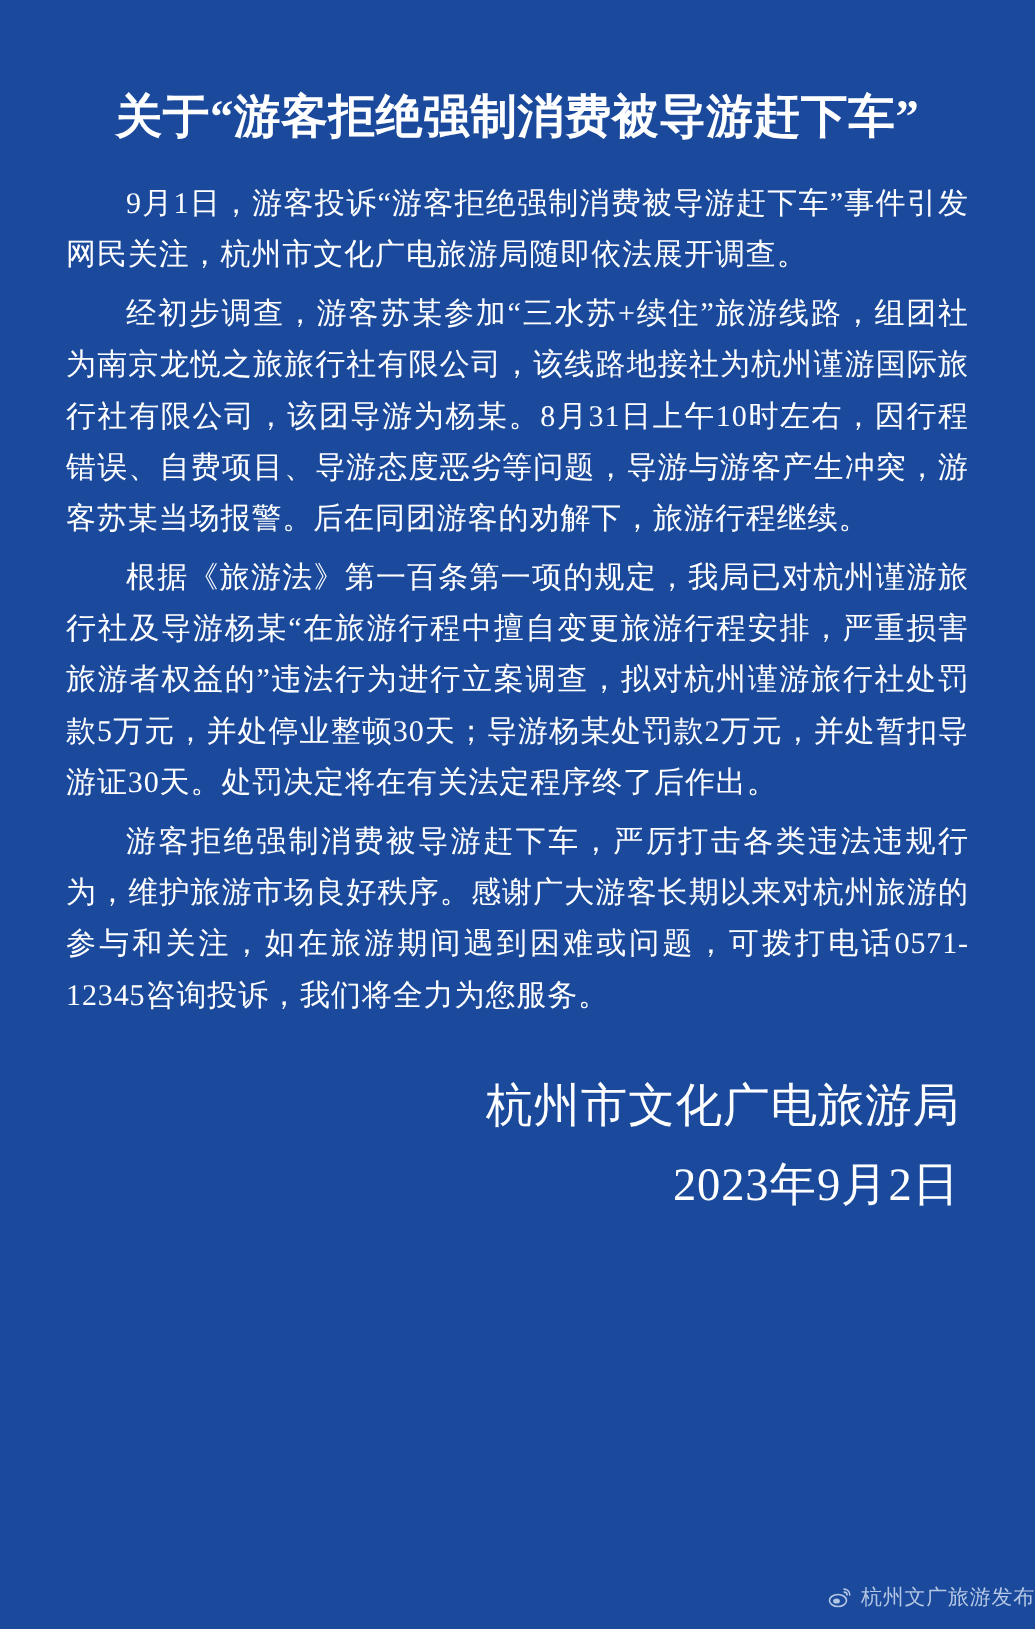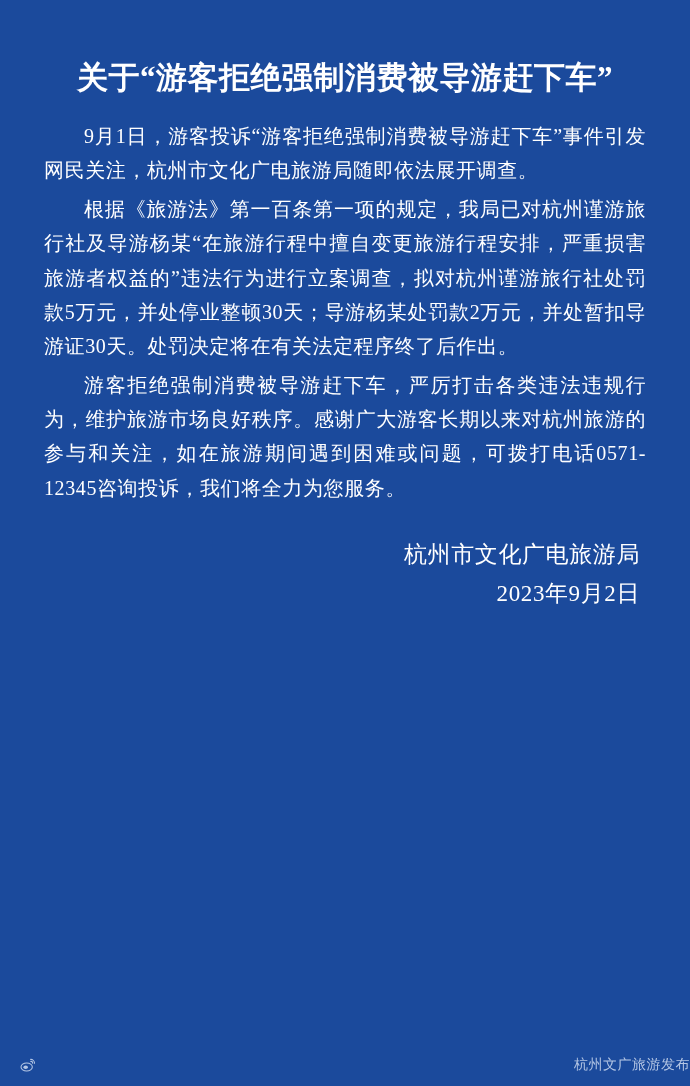--- a/index.html
+++ b/index.html
@@ -44,36 +44,36 @@
     text-align: justify;
     text-justify: inter-ideograph;
   }
   .para {
     margin: 0 0 4px 0;
     text-indent: 2em;
   }
   .signature {
     margin-top: 26px;
     text-align: right;
-    font-size: 23px;
+    font-size: 31px;
     line-height: 1.7;
     letter-spacing: 0.6px;
     padding-right: 6px;
   }
   .sig-line {
     display: block;
   }
   .footer {
     position: absolute;
     left: 0;
     right: 0;
     bottom: 12px;
     display: flex;
     align-items: center;
-    justify-content: space-between;
+    justify-content: flex-end;
     gap: 6px;
     font-family: "Liberation Sans", sans-serif;
     font-size: 14px;
     color: #cfdcf1;
     opacity: 0.85;
     padding-left: 20px;
   }
   .weibo-icon {
     width: 16px;
     height: 16px;
@@ -88,20 +88,21 @@
 <body>
 
 <div class="page">
 
   <h1 class="title">
     <span class="title-line">关于“游客拒绝强制消费被导游赶下车”</span>
   </h1>
 
   <div class="body-text">
     <p class="para">9月1日，游客投诉“游客拒绝强制消费被导游赶下车”事件引发网民关注，杭州市文化广电旅游局随即依法展开调查。</p>
+    <p class="para">经初步调查，游客苏某参加“三水苏+续住”旅游线路，组团社为南京龙悦之旅旅行社有限公司，该线路地接社为杭州谨游国际旅行社有限公司，该团导游为杨某。8月31日上午10时左右，因行程错误、自费项目、导游态度恶劣等问题，导游与游客产生冲突，游客苏某当场报警。后在同团游客的劝解下，旅游行程继续。</p>
     <p class="para">根据《旅游法》第一百条第一项的规定，我局已对杭州谨游旅行社及导游杨某“在旅游行程中擅自变更旅游行程安排，严重损害旅游者权益的”违法行为进行立案调查，拟对杭州谨游旅行社处罚款5万元，并处停业整顿30天；导游杨某处罚款2万元，并处暂扣导游证30天。处罚决定将在有关法定程序终了后作出。</p>
     <p class="para">游客拒绝强制消费被导游赶下车，严厉打击各类违法违规行为，维护旅游市场良好秩序。感谢广大游客长期以来对杭州旅游的参与和关注，如在旅游期间遇到困难或问题，可拨打电话0571-12345咨询投诉，我们将全力为您服务。</p>
   </div>
 
   <div class="signature">
     <span class="sig-line">杭州市文化广电旅游局</span>
     <span class="sig-line">2023年9月2日</span>
   </div>
 
   <div class="footer">

